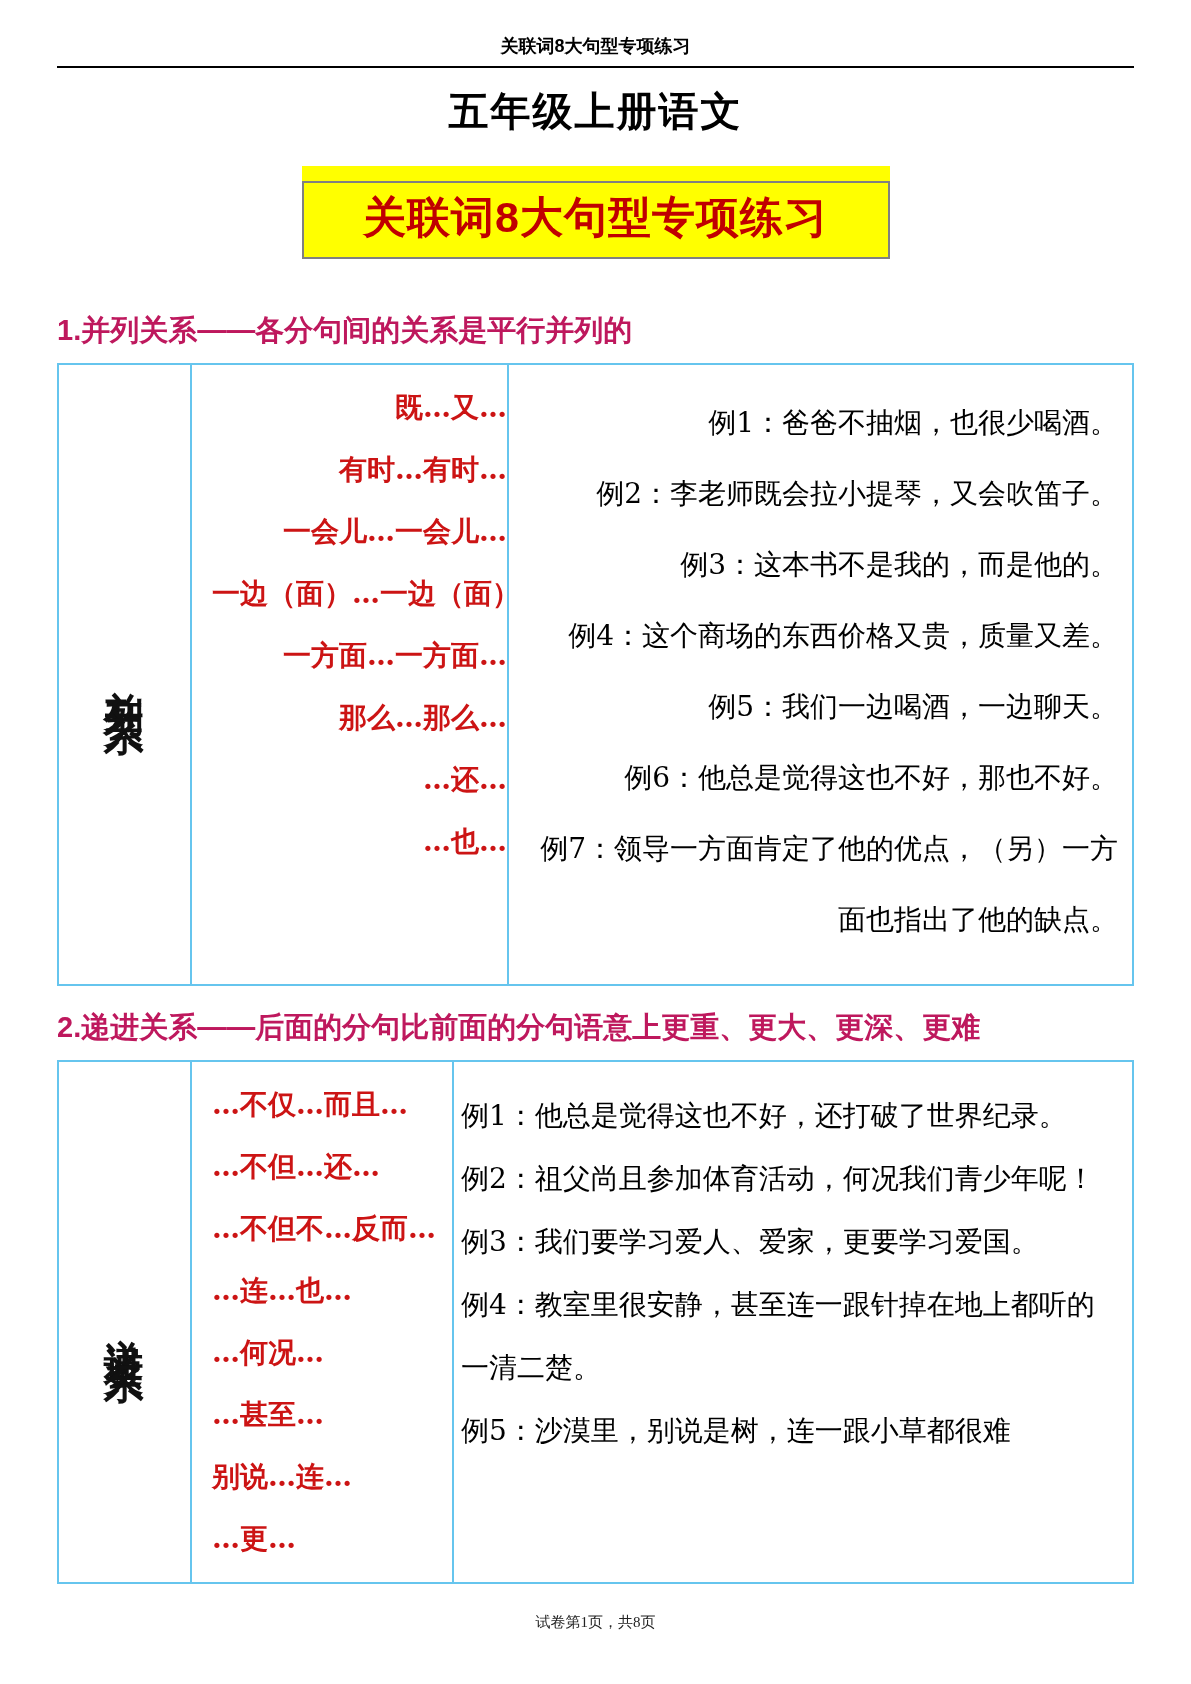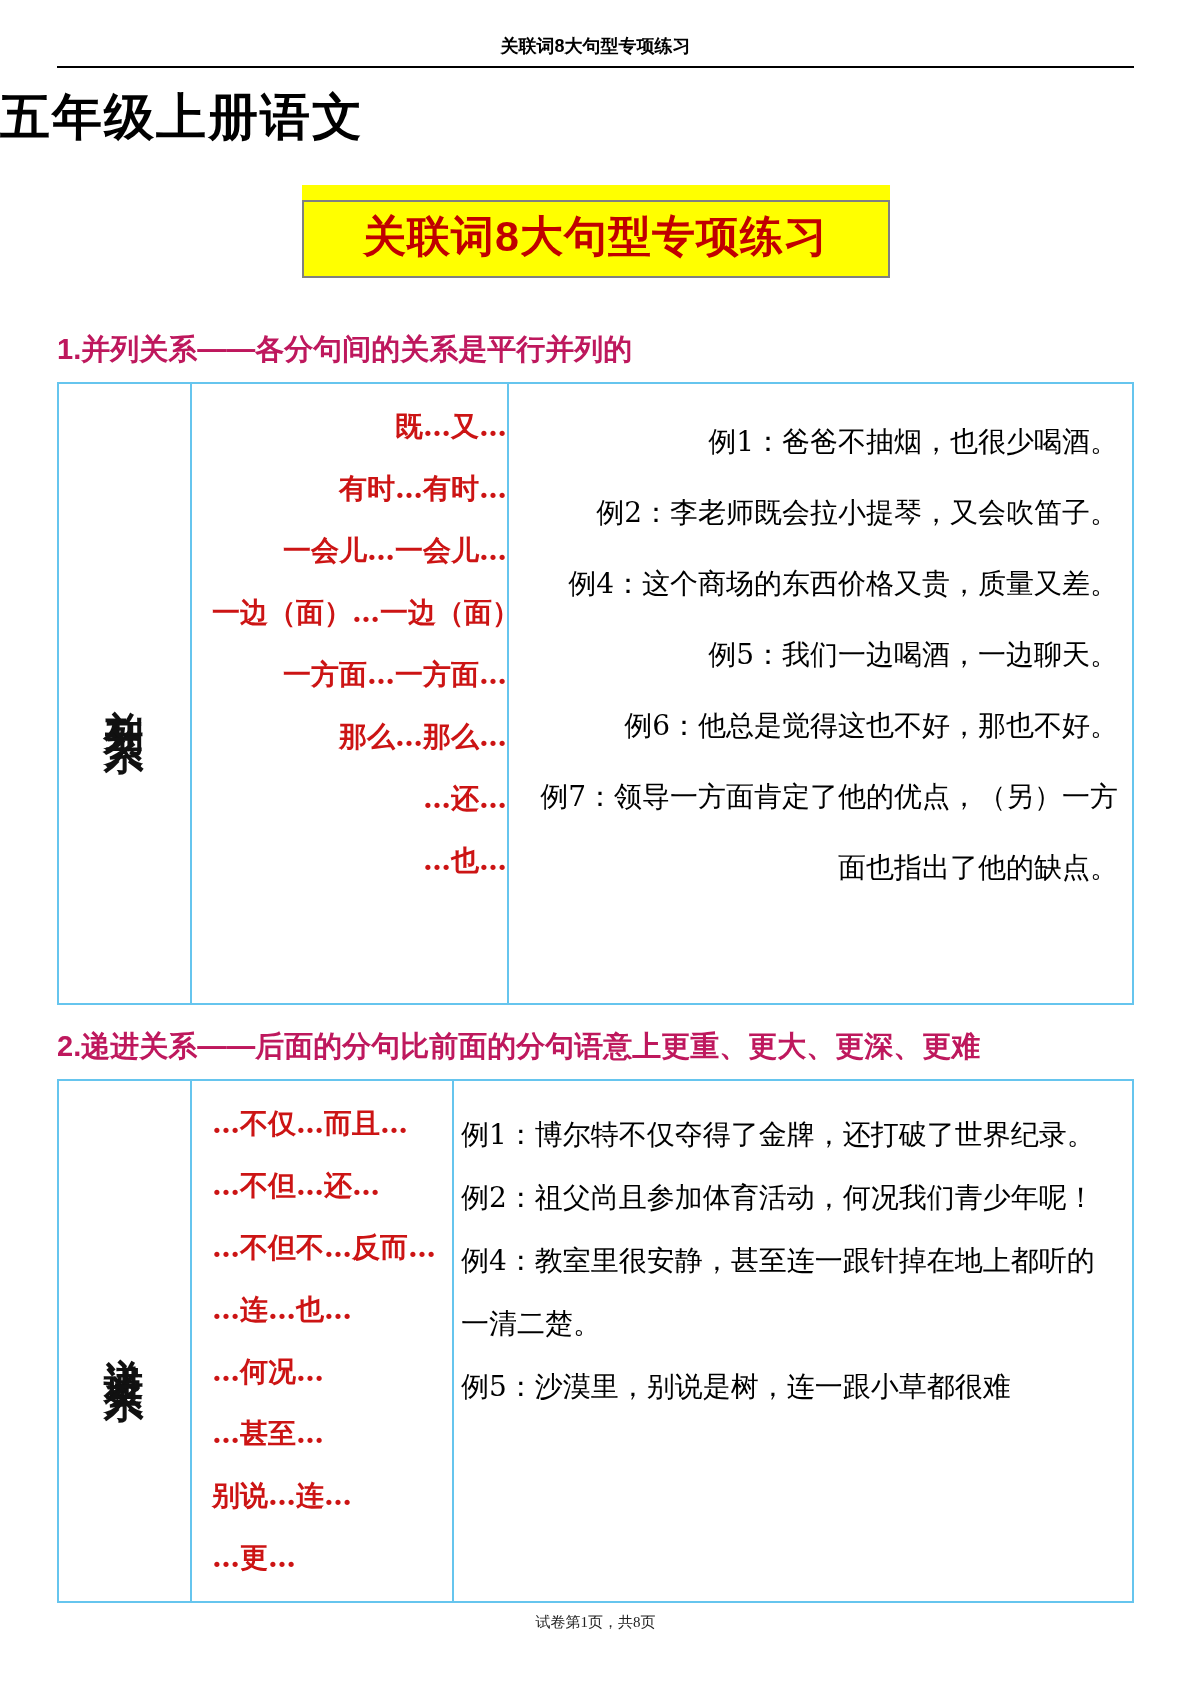--- a/index.html
+++ b/index.html
@@ -6,21 +6,21 @@
   body{
     width:1191px;height:1684px;position:relative;background:#ffffff;
     font-family:"Liberation Sans",sans-serif;color:#000;overflow:hidden;
   }
   .page-header{
     text-align:center;font-size:18px;font-weight:bold;padding-top:34px;
     font-family:"Liberation Sans",sans-serif;
   }
   .header-rule{border-bottom:2px solid #000;margin:8px 57px 0 57px;}
   .doc-title{
-    font-size:50px;font-weight:bold;margin-top:16px;
+    text-align:center;font-size:40px;font-weight:bold;margin-top:16px;
     letter-spacing:2px;
   }
   .subtitle-wrap{width:588px;margin:12px auto 0 auto;background:#ffff00;padding-top:15px;}
   .subtitle-box{
     border:2px solid #808080;background:#ffff00;color:#c00000;
     font-size:43px;font-weight:bold;text-align:center;padding:6px 4px 10px 4px;
     letter-spacing:1px;
   }
   .section-heading{
     color:#be185d;font-size:29px;font-weight:bold;margin:0 0 12px 57px;
@@ -90,20 +90,21 @@
           <div class="conn-item">一会儿…一会儿…</div>
           <div class="conn-item">一边（面）…一边（面）…</div>
           <div class="conn-item">一方面…一方面…</div>
           <div class="conn-item">那么…那么…</div>
           <div class="conn-item">…还…</div>
           <div class="conn-item">…也…</div>
         </div>
         <div class="ex-col">
           <div class="ex-item">例1：爸爸不抽烟，也很少喝酒。</div>
           <div class="ex-item">例2：李老师既会拉小提琴，又会吹笛子。</div>
+          <div class="ex-item">例3：这本书不是我的，而是他的。</div>
           <div class="ex-item">例4：这个商场的东西价格又贵，质量又差。</div>
           <div class="ex-item">例5：我们一边喝酒，一边聊天。</div>
           <div class="ex-item">例6：他总是觉得这也不好，那也不好。</div>
           <div class="ex-item">例7：领导一方面肯定了他的优点，（另）一方面也指出了他的缺点。</div>
         </div>
       </div>
     </div>
     <div class="section-block">
       <h2 class="section-heading">2.递进关系——后面的分句比前面的分句语意上更重、更大、更深、更难</h2>
       <div class="tbl tbl-2">
@@ -114,22 +115,23 @@
           <div class="conn-item">…不仅…而且…</div>
           <div class="conn-item">…不但…还…</div>
           <div class="conn-item">…不但不…反而…</div>
           <div class="conn-item">…连…也…</div>
           <div class="conn-item">…何况…</div>
           <div class="conn-item">…甚至…</div>
           <div class="conn-item">别说…连…</div>
           <div class="conn-item">…更…</div>
         </div>
         <div class="ex-col">
-          <div class="ex-item">例1：博尔特不仅夺得了金牌，还打破了世界纪录。</div>
+          <div class="ex-item">例1：他总是觉得这也不好，还打破了世界纪录。</div>
           <div class="ex-item">例2：祖父尚且参加体育活动，何况我们青少年呢！</div>
+          <div class="ex-item">例3：我们要学习爱人、爱家，更要学习爱国。</div>
           <div class="ex-item">例4：教室里很安静，甚至连一跟针掉在地上都听的一清二楚。</div>
           <div class="ex-item">例5：沙漠里，别说是树，连一跟小草都很难</div>
         </div>
       </div>
     </div>
   </div>
 
 <div class="page-footer">试卷第1页，共8页</div>
 
 </body></html>

